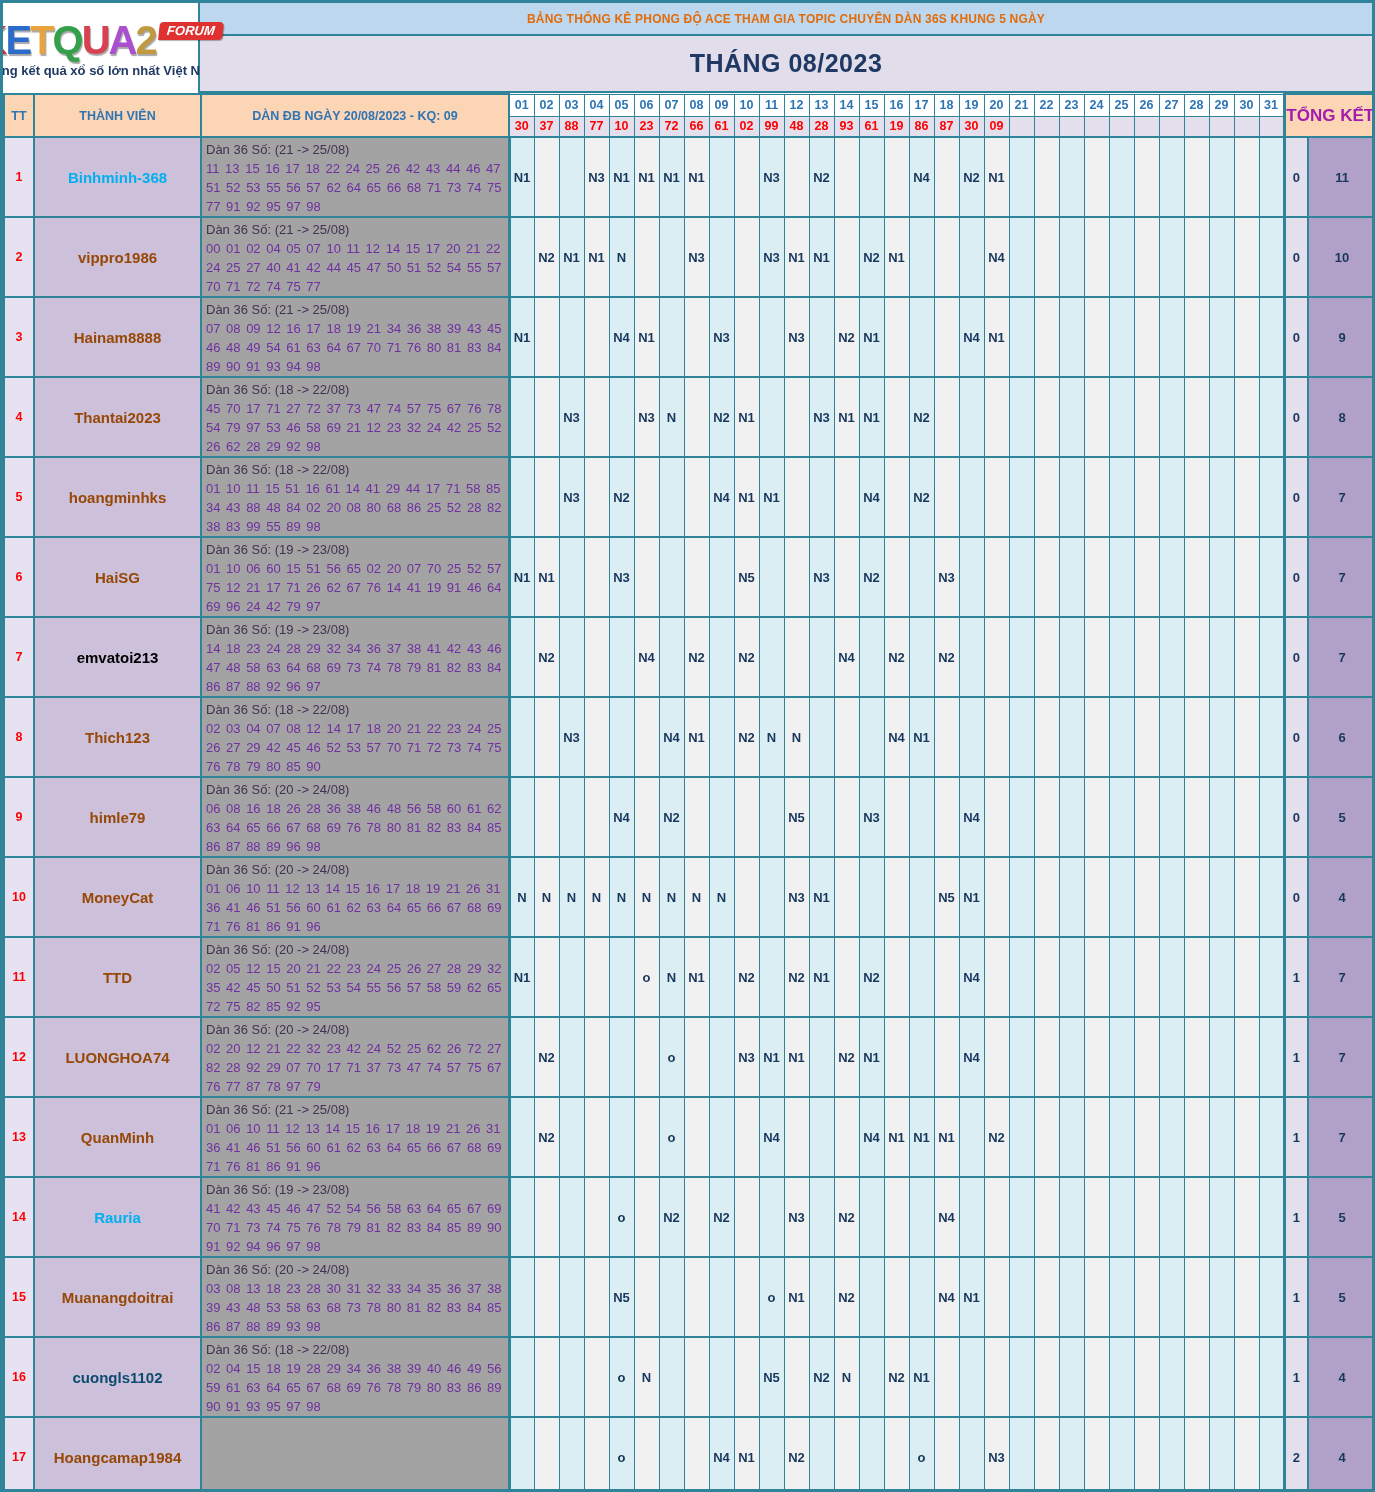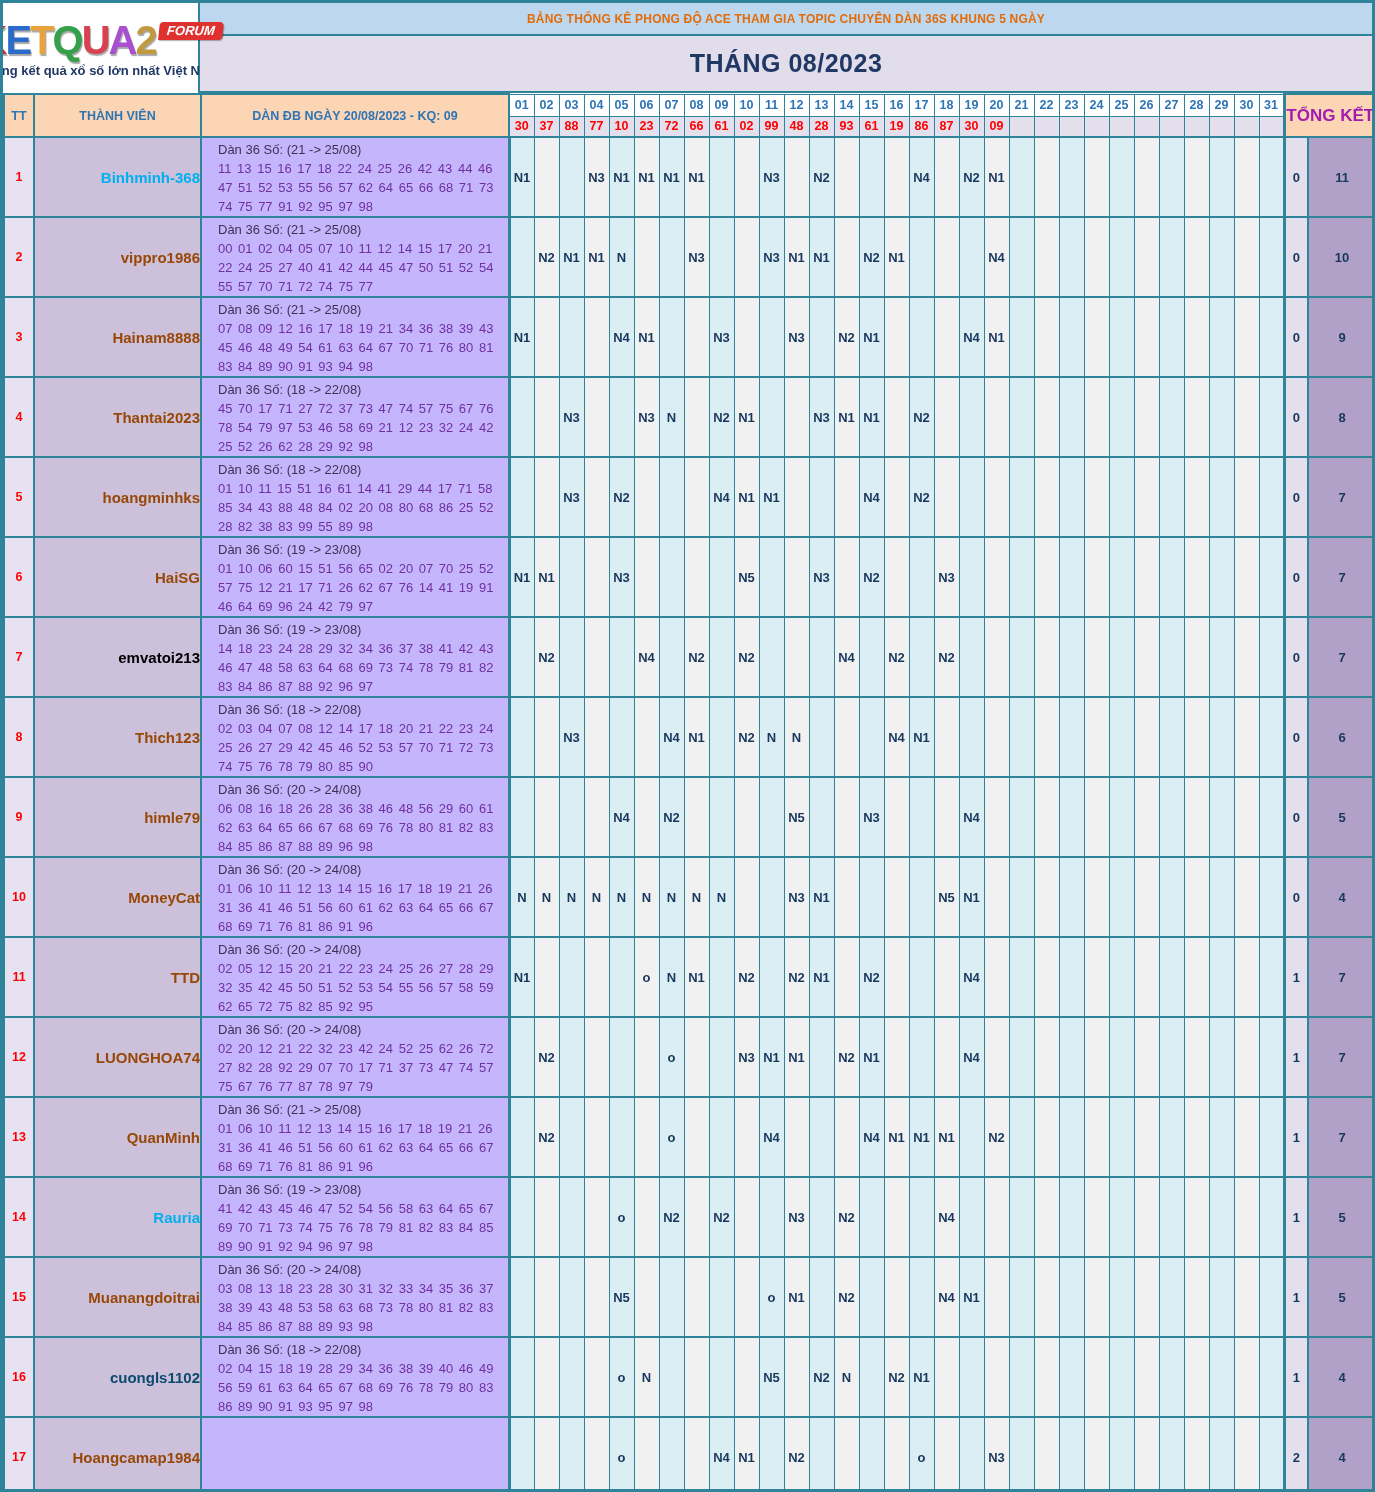--- a/index.html
+++ b/index.html
@@ -20,22 +20,22 @@
   table.stats { border-collapse:collapse; table-layout:fixed; width:1369px; }
   .stats th, .stats td { border:1px solid #2f8499; overflow:hidden; }
   .stats th { font-size:12.5px; }
   th.h-tt, th.h-name, th.h-dan { background:#fcd5b4; color:#2e75b6; border-width:2px; }
   th.h-day { background:#ffffff; color:#2e75b6; height:22px; font-size:12.5px; }
   th.h-total { background:#fcd5b4; color:#a21caf; border-width:2px; border-left-width:3px; font-size:17px; }
   td.res { background:#e4dfec; color:#ff0000; font-weight:bold; font-size:12.5px; text-align:center; height:21px; }
   tr.body-row > td { border-top-width:2px; border-bottom-width:2px; }
   tr.body-row { height:80px; }
   td.c-tt { background:#e7e2f1; color:#ff0000; font-weight:bold; font-size:12.5px; text-align:center; border-width:2px; }
-  td.c-name { background:#ccc0da; text-align:right; font-weight:bold; font-size:15px; border-width:2px; }
-  td.c-dan { background:#c4b5fd; vertical-align:top; padding:2px 6px 0 16px; border-width:2px; border-right-width:3px; }
+  td.c-name { background:#ccc0da; text-align:center; font-weight:bold; font-size:15px; border-width:2px; }
+  td.c-dan { background:#a3a3a3; vertical-align:top; padding:2px 6px 0 4px; border-width:2px; border-right-width:3px; }
   .dan-title { color:#403152; font-size:13px; line-height:19px; }
   .dan-nums { color:#7030a0; font-size:13px; line-height:19px; word-spacing:2px; }
   td.c-day { text-align:center; color:#17375d; font-weight:bold; font-size:13px; }
   td.c-day.odd { background:#daeef3; }
   td.c-day.even { background:#f1f1f1; }
   td.c-t1 { background:#e4dfec; color:#17375d; font-weight:bold; font-size:13px; text-align:center; border-width:2px; border-left-width:3px; }
   td.c-t2 { background:#b1a0c7; color:#17375d; font-weight:bold; font-size:13px; text-align:center; border-width:2px; }
 </style>
 </head>
 <body>
@@ -492,21 +492,21 @@
           <td class="c-day even"></td>
           <td class="c-day odd"></td>
           <td class="c-t1">0</td>
           <td class="c-t2">6</td>
         </tr>
         <tr class="body-row">
           <td class="c-tt">9</td>
           <td class="c-name" style="color: rgb(151, 71, 6);">himle79</td>
           <td class="c-dan">
             <div class="dan-title">Dàn 36 Số: (20 -&gt; 24/08)</div>
-            <div class="dan-nums">06 08 16 18 26 28 36 38 46 48 56 29 60 61 62 63 64 65 66 67 68 69 76 78 80 81 82 83 84 85 86 87 88 89 96 98</div>
+            <div class="dan-nums">06 08 16 18 26 28 36 38 46 48 56 58 60 61 62 63 64 65 66 67 68 69 76 78 80 81 82 83 84 85 86 87 88 89 96 98</div>
           </td>
           <td class="c-day odd"></td>
           <td class="c-day even"></td>
           <td class="c-day odd"></td>
           <td class="c-day even"></td>
           <td class="c-day odd">N4</td>
           <td class="c-day even"></td>
           <td class="c-day odd">N2</td>
           <td class="c-day even"></td>
           <td class="c-day odd"></td>

